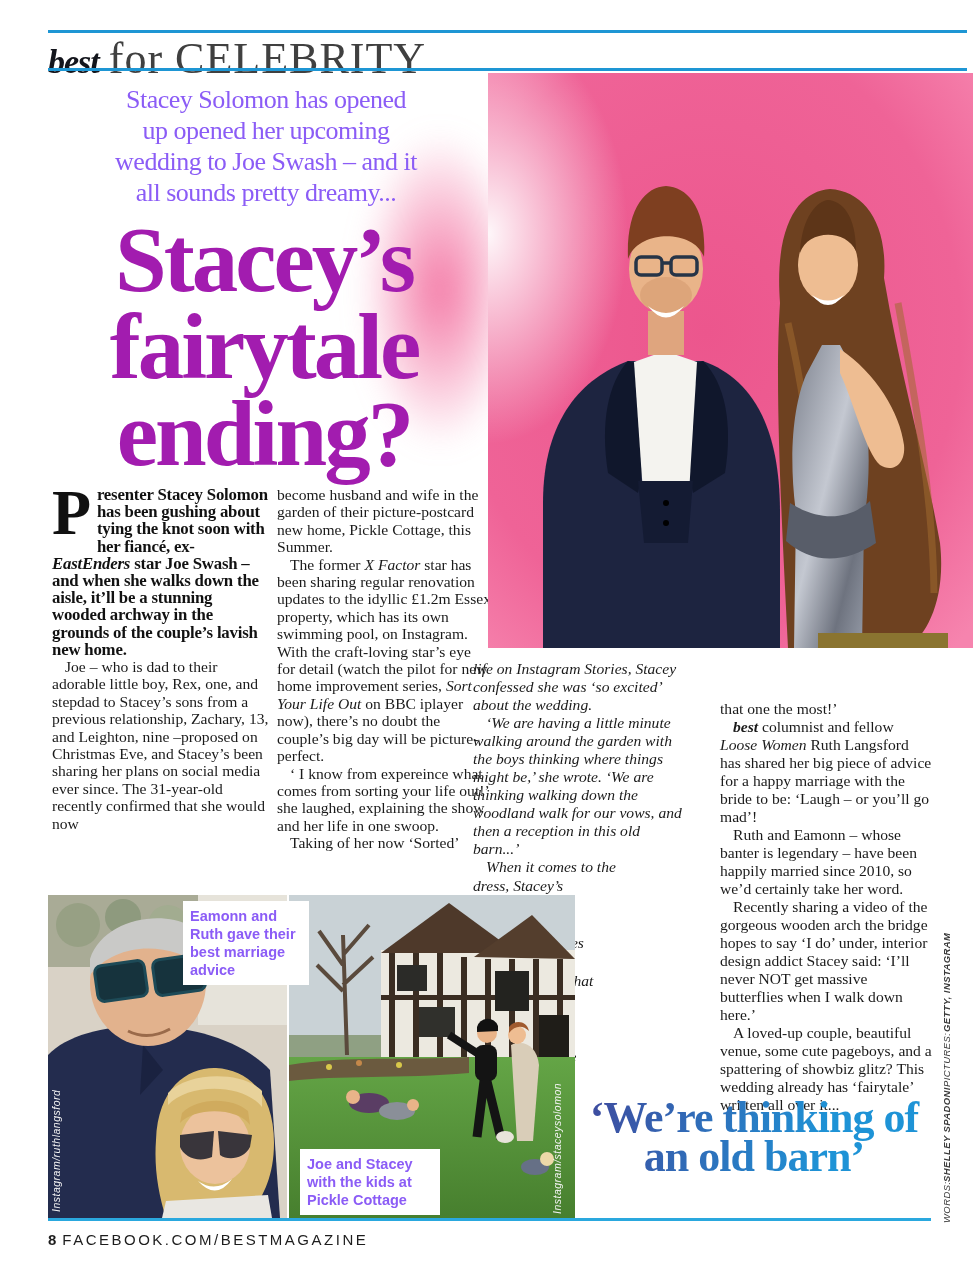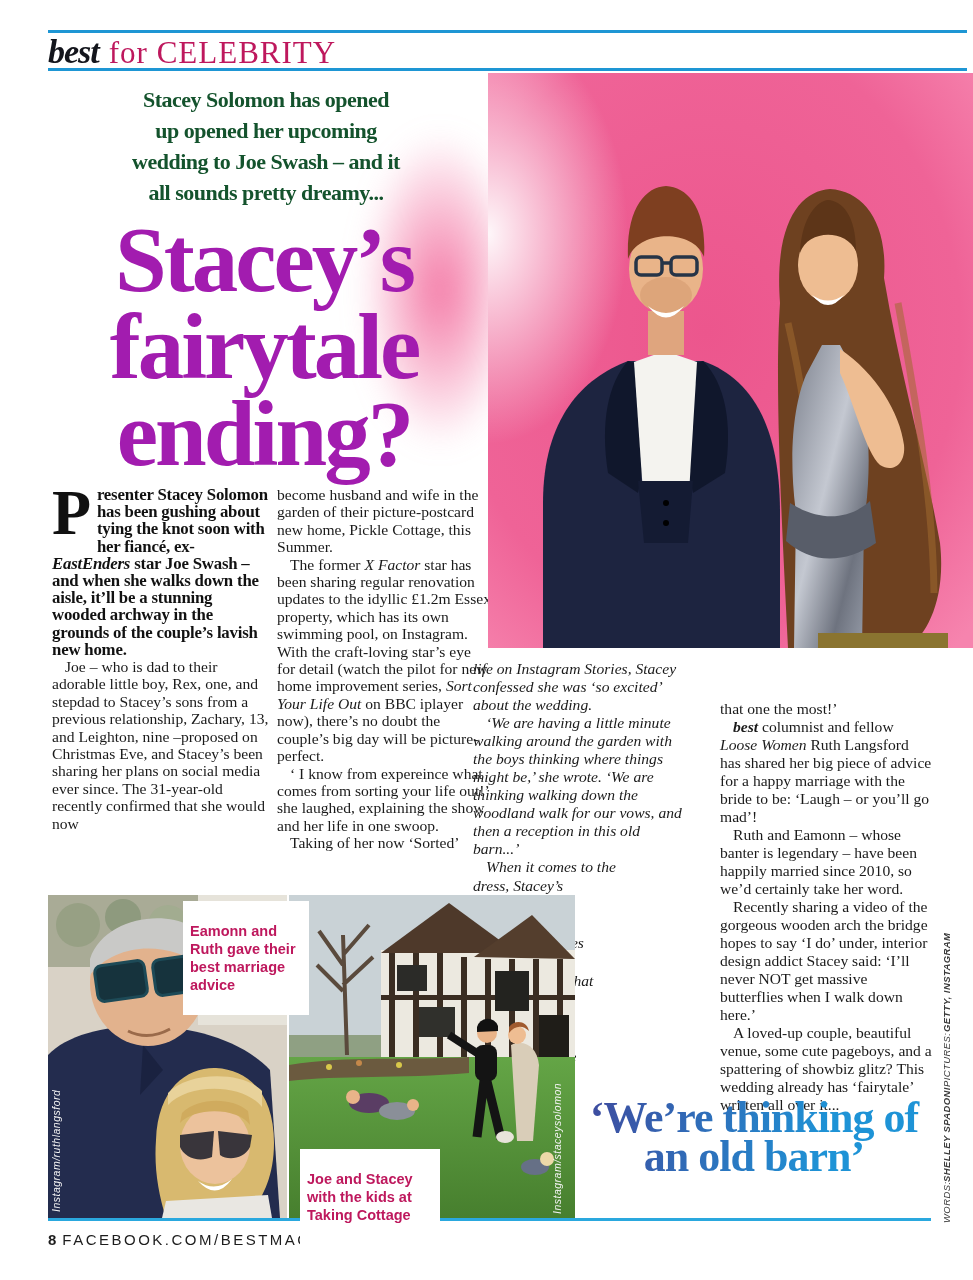--- a/index.html
+++ b/index.html
@@ -3,25 +3,25 @@
 <meta charset="utf-8">
 <style>
   html,body{margin:0;padding:0;background:#888;}
   .page{position:relative;width:973px;height:1280px;background:#ffffff;overflow:hidden;
         font-family:"Liberation Serif",serif;color:#1a1a1a;}
 
   
   .rule{position:absolute;left:48px;width:919px;height:3px;background:#1e96d4;}
   .masthead{position:absolute;left:48px;top:33px;height:34px;display:flex;align-items:baseline;gap:10px;}
   .brand{font-size:34px;font-weight:bold;font-style:italic;color:#13151c;letter-spacing:-1px;}
-  .section{font-size:31px;color:#be185d;letter-spacing:1px;}
+  .section{font-size:44px;color:#404040;letter-spacing:1px;}
 
   
   .standfirst{position:absolute;left:40px;top:84px;width:452px;text-align:center;z-index:4;
-    font-weight:bold;font-size:22px;line-height:31px;color:#14532d;letter-spacing:-0.5px;}
+    font-weight:normal;font-size:26px;line-height:31px;color:#8b5cf6;letter-spacing:-0.5px;}
   .headline{position:absolute;left:36px;top:216px;width:456px;text-align:center;z-index:4;
     font-weight:bold;font-size:93px;line-height:87px;color:#a21caf;letter-spacing:-3px;}
 
   
   .pink-glow{position:absolute;left:330px;top:70px;width:220px;height:440px;z-index:1;
     background:radial-gradient(closest-side,rgba(242,105,155,.9),rgba(242,105,155,0) 72%);
     filter:blur(14px);}
   .photo-main{position:absolute;left:488px;top:73px;width:485px;height:575px;z-index:2;}
   .photo-main .feather{position:absolute;inset:0;
     background:radial-gradient(ellipse 200px 300px at 0% 28%,rgba(255,255,255,.95),rgba(255,255,255,0) 70%);}
@@ -34,22 +34,22 @@
   .c2{left:277px;top:486px;width:214px;}
   .c3{left:473px;top:660px;width:211px;line-height:18px;font-style:italic;}
   .c4{left:720px;top:660px;width:212px;line-height:18px;margin-top:40px;}
   .lead{font-weight:bold;font-size:16.8px;line-height:17.2px;letter-spacing:-0.2px;color:#111;}
   .dropcap{float:left;font-size:64px;line-height:50px;font-weight:bold;padding:2px 6px 0 0;color:#111;}
   .narrow{margin-left:88px;width:124px;line-height:19px;}
 
   
   .photo-ruth{position:absolute;left:48px;top:895px;width:239px;height:323px;}
   .photo-cottage{position:absolute;left:289px;top:895px;width:286px;height:323px;}
-  .caption{position:absolute;background:#ffffff;padding:21px 7px;z-index:6;
-    font-family:"Liberation Sans",sans-serif;font-weight:bold;font-size:14.5px;line-height:18px;color:#be185d;}
+  .caption{position:absolute;background:#ffffff;padding:6px 7px;z-index:6;
+    font-family:"Liberation Sans",sans-serif;font-weight:bold;font-size:14.5px;line-height:18px;color:#8b5cf6;}
   .cap-ruth{left:183px;top:901px;width:112px;}
   .cap-cottage{left:300px;top:1149px;width:126px;}
   .vcredit{position:absolute;z-index:6;writing-mode:vertical-rl;transform:rotate(180deg);
     font-family:"Liberation Sans",sans-serif;font-style:italic;font-size:10.5px;color:#f5f5f5;letter-spacing:.5px;}
   .vc-ruth{left:50px;top:1040px;height:172px;}
   .vc-cottage{left:551px;top:1072px;height:142px;}
 
   
   .quote{position:absolute;left:576px;top:1098px;width:356px;text-align:center;z-index:4;
     font-weight:bold;font-size:44px;line-height:39px;letter-spacing:-1px;color:#2e56ab;}
@@ -261,21 +261,21 @@
         <circle cx="228" cy="140" r="9" fill="#eebd92"></circle>
           <path d="M220,132 C226,124 238,126 240,136 C234,130 226,130 220,138 Z" fill="#a05a2e"></path>
         <ellipse cx="216" cy="242" rx="9" ry="6" fill="#e8e4da"></ellipse>
         <ellipse cx="246" cy="272" rx="14" ry="8" fill="#667086"></ellipse>
           <circle cx="258" cy="264" r="7" fill="#ecd9a8"></circle>
       </g>
     </svg>
   </div>
 
   <div class="caption cap-ruth">Eamonn and Ruth gave their best marriage advice</div>
-  <div class="caption cap-cottage">Joe and Stacey with the kids at Taking Cottage</div>
+  <div class="caption cap-cottage">Joe and Stacey with the kids at Pickle Cottage</div>
   <div class="vcredit vc-ruth">Instagram/ruthlangsford</div>
   <div class="vcredit vc-cottage">Instagram/staceysolomon</div>
 
   <div class="quote">
     <div>‘We’re thinking of</div>
     <div>an old barn’</div>
   </div>
 
   <div class="rule-bottom"></div>
   <div class="footer">

